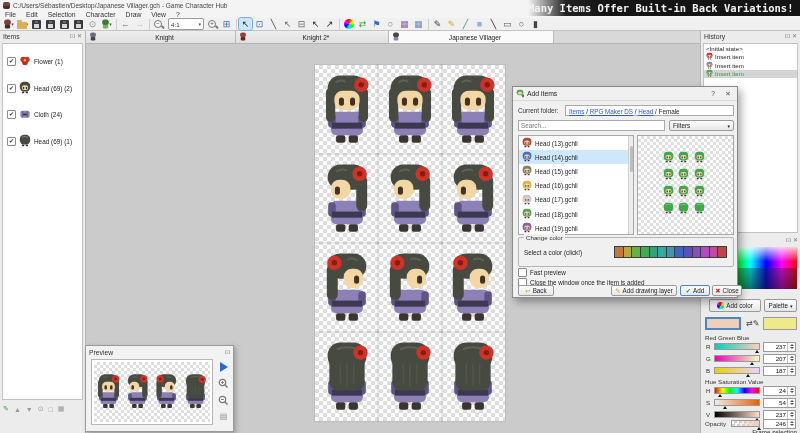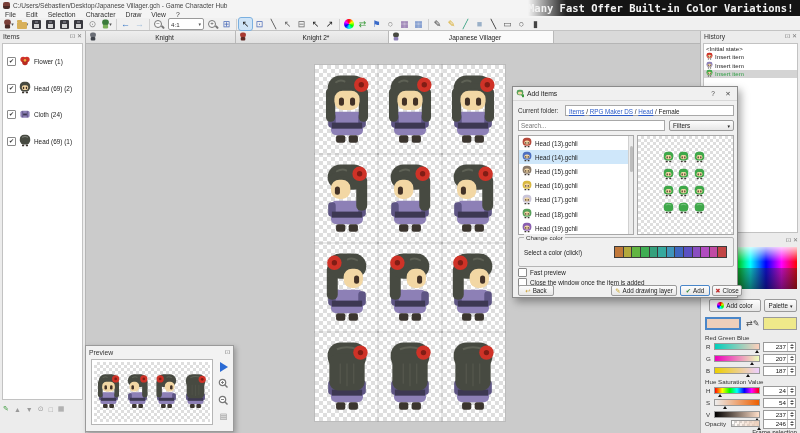--- a/index.html
+++ b/index.html
@@ -243,21 +243,21 @@
     <span class="tbtn">
       <span style="color:#555555">▭</span>
     </span>
     <span class="tbtn">
       <span style="color:#555555">○</span>
     </span>
     <span class="tbtn">
       <span style="color:#444444">▮</span>
     </span>
   </div>
-<div class="banner">Many Fast Offer Built-in Color Variations!</div>
+<div class="banner">Many Items Offer Built-in Back Variations!</div>
 
 <div class="panel items-panel">
   <div class="phead">
     <span>Items</span>
     <span class="picons">
       <i class="pic">⊡</i>
       <i class="pic">✕</i>
     </span>
   </div>
   <div class="plist" id="itemsList">

